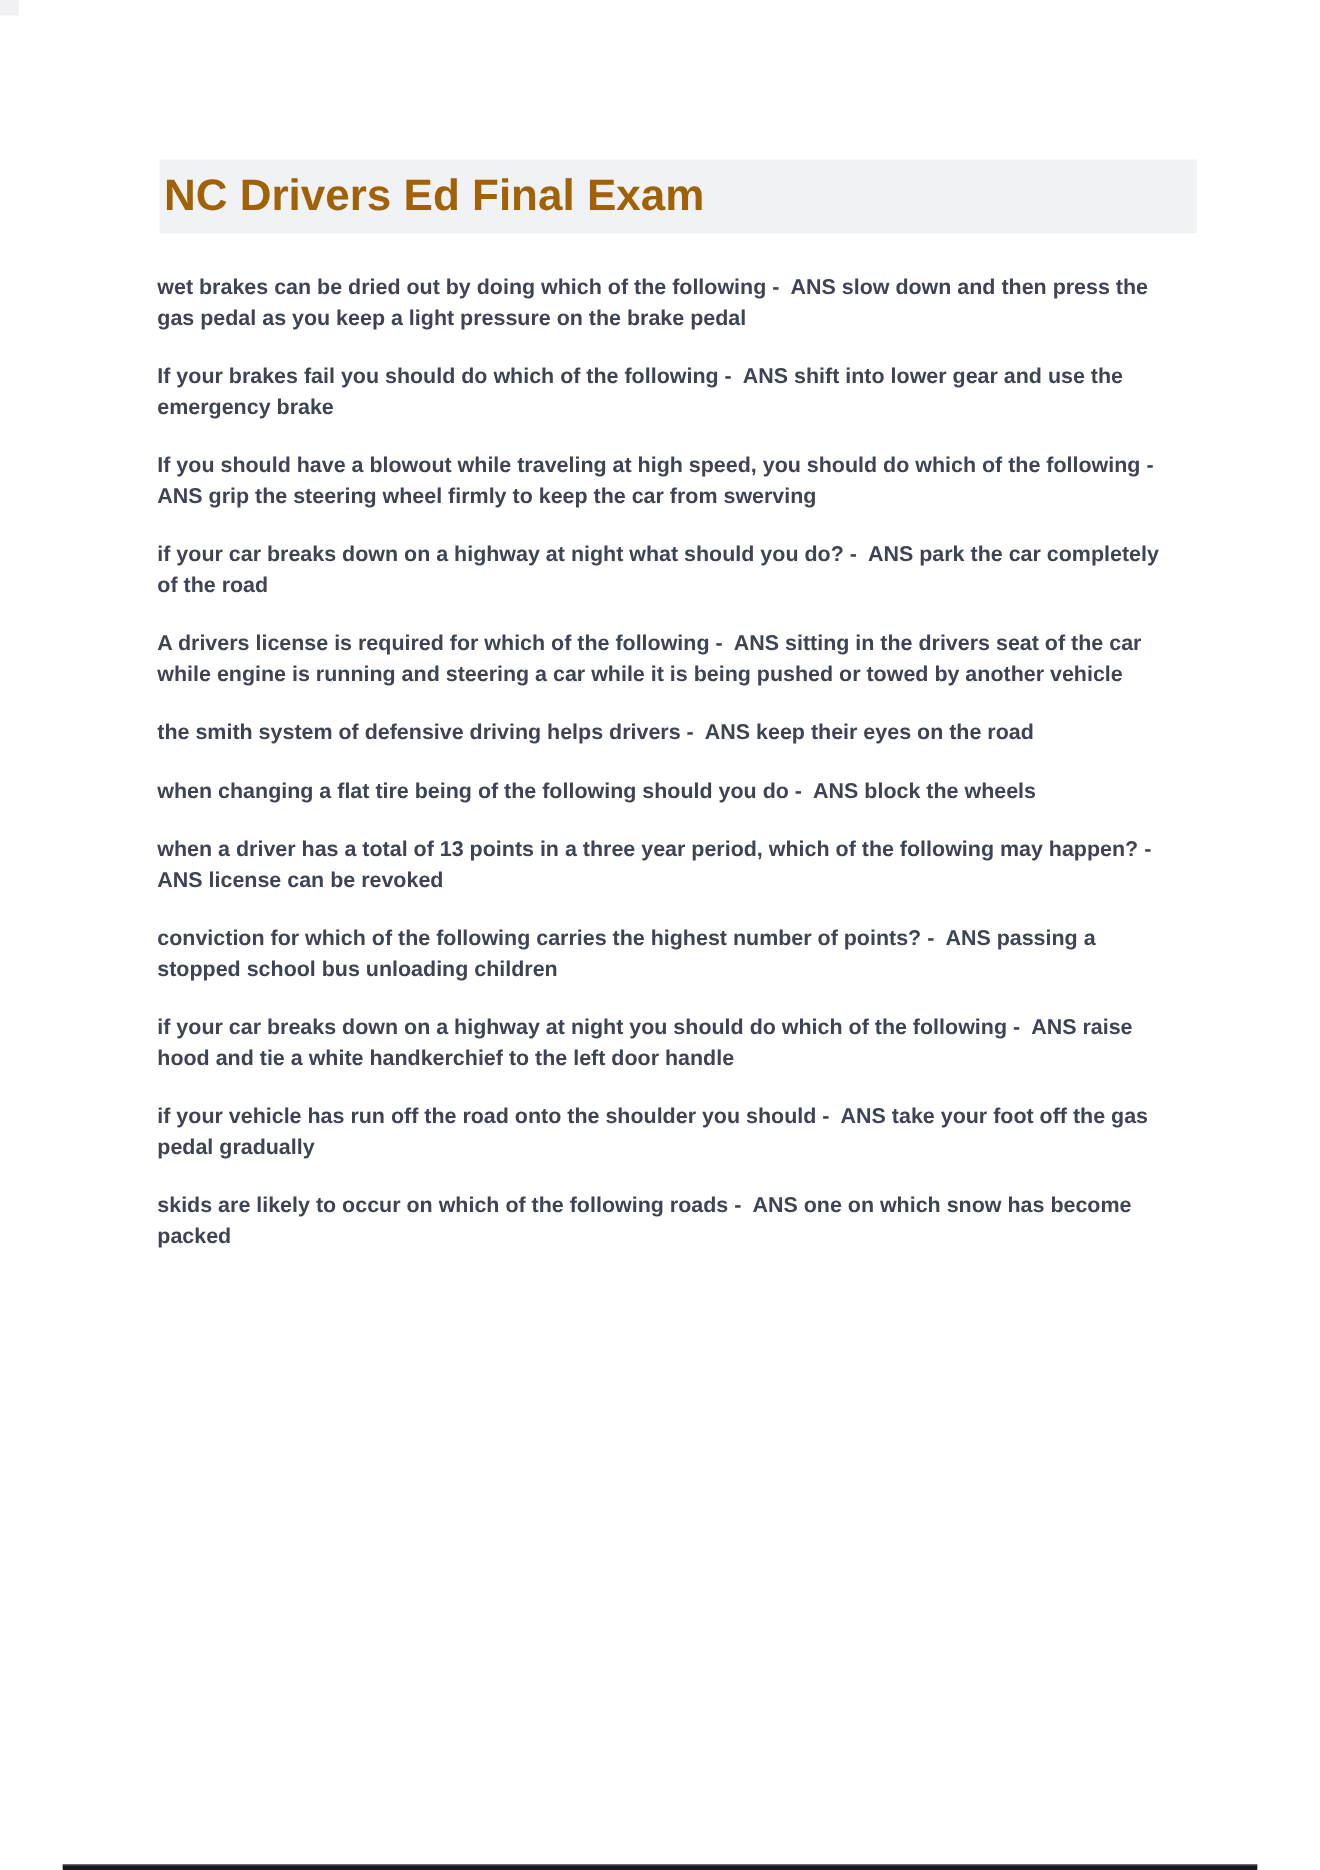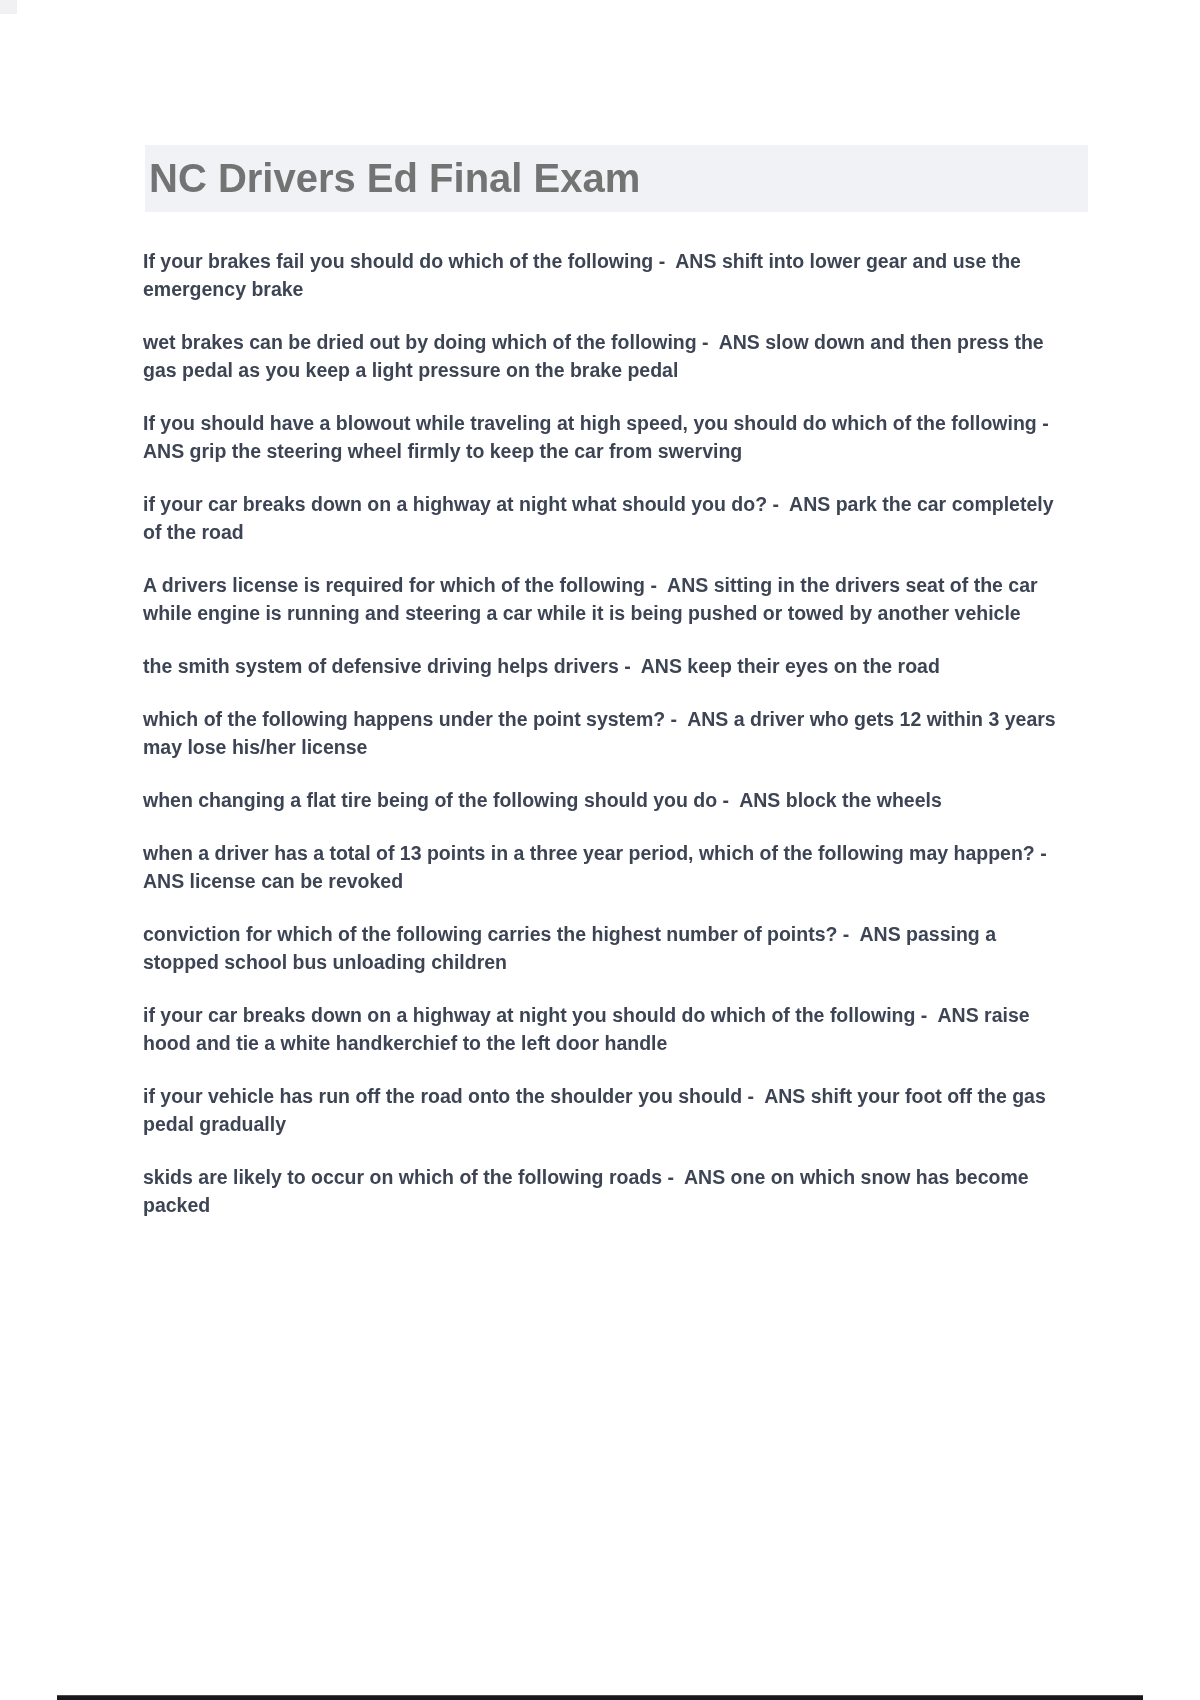--- a/index.html
+++ b/index.html
@@ -30,21 +30,21 @@
     width: 943px;
     height: 67px;
     background: #f1f2f6;
   }
   .title-bar h1 {
     margin: 0;
     padding: 0 0 0 4px;
     font-size: 40px;
     line-height: 66px;
     font-weight: 700;
-    color: #737373;
+    color: #a16207;
     letter-spacing: 0px;
     white-space: nowrap;
   }
   .qa-list {
     position: absolute;
     left: 143px;
     top: 247px;
     width: 922px;
     color: #3d4454;
     font-size: 19.5px;
@@ -70,30 +70,29 @@
 
 <div class="page">
 
   <div class="corner-artifact"></div>
 
   <div class="title-bar">
     <h1>NC Drivers Ed Final Exam</h1>
   </div>
 
   <div class="qa-list">
+      <p>wet brakes can be dried out by doing which of the following -  ANS slow down and then press the gas pedal as you keep a light pressure on the brake pedal</p>
       <p>If your brakes fail you should do which of the following -  ANS shift into lower gear and use the emergency brake</p>
-      <p>wet brakes can be dried out by doing which of the following -  ANS slow down and then press the gas pedal as you keep a light pressure on the brake pedal</p>
       <p>If you should have a blowout while traveling at high speed, you should do which of the following -  ANS grip the steering wheel firmly to keep the car from swerving</p>
       <p>if your car breaks down on a highway at night what should you do? -  ANS park the car completely of the road</p>
       <p>A drivers license is required for which of the following -  ANS sitting in the drivers seat of the car while engine is running and steering a car while it is being pushed or towed by another vehicle</p>
       <p>the smith system of defensive driving helps drivers -  ANS keep their eyes on the road</p>
-      <p>which of the following happens under the point system? -  ANS a driver who gets 12 within 3 years may lose his/her license</p>
       <p>when changing a flat tire being of the following should you do -  ANS block the wheels</p>
       <p>when a driver has a total of 13 points in a three year period, which of the following may happen? -  ANS license can be revoked</p>
       <p>conviction for which of the following carries the highest number of points? -  ANS passing a stopped school bus unloading children</p>
       <p>if your car breaks down on a highway at night you should do which of the following -  ANS raise hood and tie a white handkerchief to the left door handle</p>
-      <p>if your vehicle has run off the road onto the shoulder you should -  ANS shift your foot off the gas pedal gradually</p>
+      <p>if your vehicle has run off the road onto the shoulder you should -  ANS take your foot off the gas pedal gradually</p>
       <p>skids are likely to occur on which of the following roads -  ANS one on which snow has become packed</p>
     </div>
 
   <div class="bottom-edge-bar"></div>
 
 </div>
 
 </body></html>

